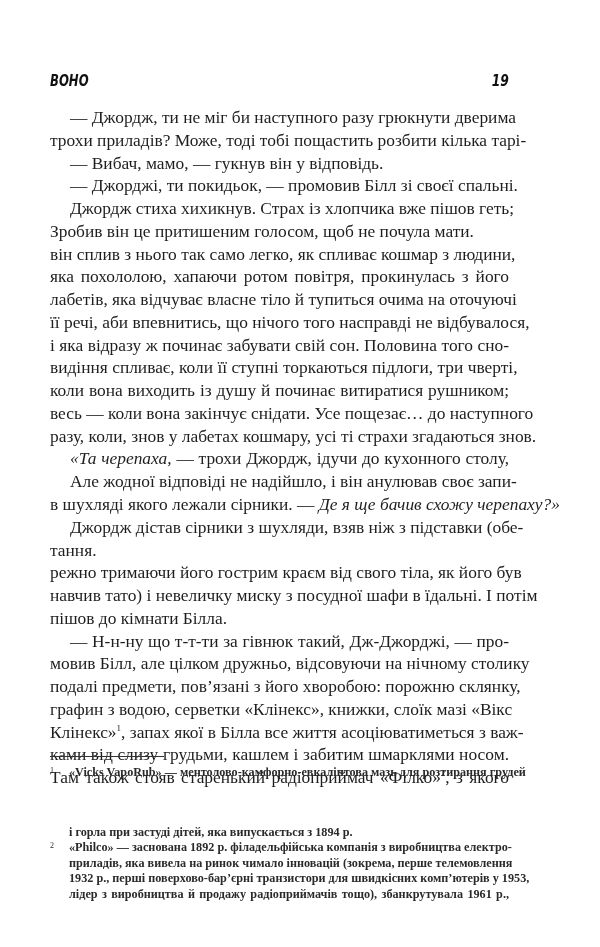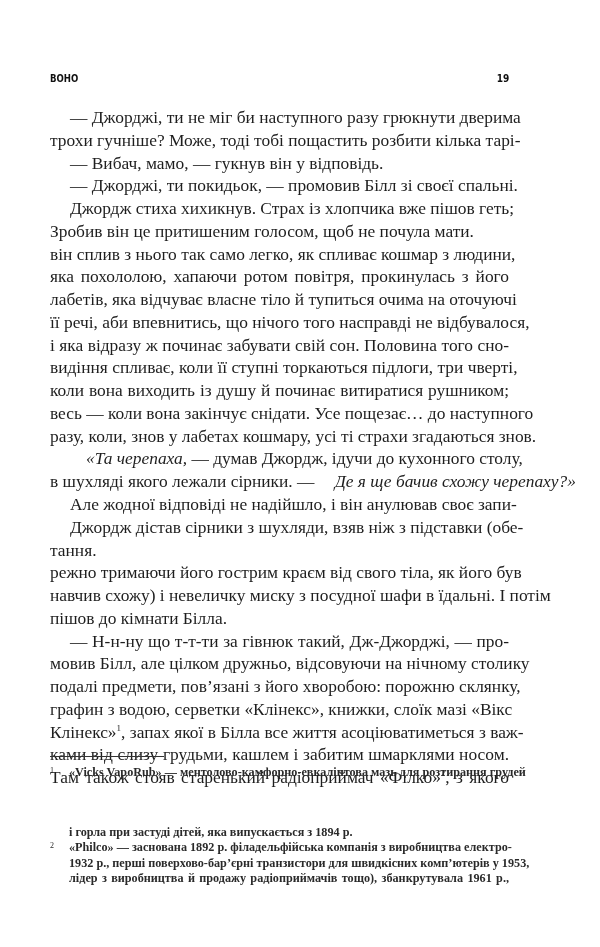--- a/index.html
+++ b/index.html
@@ -3,36 +3,36 @@
   <meta charset="utf-8">
   <style>
     html, body { margin: 0; padding: 0; }
     body {
       width: 600px; height: 947px; background: #ffffff; position: relative; overflow: hidden;
       color: #1c1c1c;
     }
     .page { position: absolute; left: 0; top: 0; width: 600px; height: 947px; }
     .running-head {
       position: absolute; top: 72px; left: 50px; width: 459px; height: 22px;
-      font-family: "DejaVu Sans", sans-serif; font-weight: bold; font-size: 11px;
-      letter-spacing: 0px; color: #111;
+      font-family: "DejaVu Sans", sans-serif; font-weight: bold; font-size: 15px;
+      letter-spacing: 0px; color: #111; font-style: italic;
     }
     .running-head .title { position: absolute; left: 0; top: 0; transform: scaleX(0.78); transform-origin: left top; }
     .running-head .folio { position: absolute; right: 0; top: 0; transform: scaleX(0.82); transform-origin: right top; }
     .body-text {
       position: absolute; left: 50px; top: 106px; width: 459px;
       font-family: "Liberation Serif", serif; font-size: 17.4px; line-height: 22.78px; color: #1e1e1e;
     }
     .ln {
       display: block; height: 22.78px; white-space: nowrap; text-align: justify; text-align-last: justify;
       overflow: visible;
     }
     .ln.last { text-align-last: left; }
     .ln.indent { padding-left: 20px; }
-    .ln i, .it { font-style: italic; margin-left: 16px; }
+    .ln i, .it { font-style: italic; }
     sup { font-size: 9px; line-height: 0; vertical-align: 7px; }
     .fn-rule {
       position: absolute; left: 50px; top: 756px; width: 114px; height: 1px; background: #333;
     }
     .footnotes {
       position: absolute; left: 50px; top: 765px; width: 459px;
       font-family: "Liberation Serif", serif; font-size: 12.2px; line-height: 15.6px; color: #2a2a2a;
     }
     .fn { position: relative; padding-left: 19px; }
     .fn .num { position: absolute; left: 0; top: -2px; font-size: 8px; }
@@ -43,42 +43,42 @@
 <body>
 
 <div class="page">
 
   <div class="running-head">
     <span class="title">ВОНО</span>
     <span class="folio">19</span>
   </div>
 
   <div class="body-text">
-    <span class="ln indent">— Джорджі, ти не міг би наступного разу грюкнути дверима</span>
-    <span class="ln">трохи гучніше? Може, тоді тобі пощастить розбити кілька тарі-</span>
+    <span class="ln indent">— Джордж, ти не міг би наступного разу грюкнути дверима</span>
+    <span class="ln">трохи приладів? Може, тоді тобі пощастить розбити кілька тарі-</span>
     <span class="ln indent last">— Вибач, мамо, — гукнув він у відповідь.</span>
     <span class="ln indent">— Джорджі, ти покидьок, — промовив Білл зі своєї спальні.</span>
     <span class="ln indent">Джордж стиха хихикнув. Страх із хлопчика вже пішов геть;</span>
     <span class="ln last">Зробив він це притишеним голосом, щоб не почула мати.</span>
     <span class="ln">він сплив з нього так само легко, як спливає кошмар з людини,</span>
     <span class="ln">яка похололою, хапаючи ротом повітря, прокинулась з його</span>
     <span class="ln">лабетів, яка відчуває власне тіло й тупиться очима на оточуючі</span>
     <span class="ln">її речі, аби впевнитись, що нічого того насправді не відбувалося,</span>
     <span class="ln">і яка відразу ж починає забувати свій сон. Половина того сно-</span>
     <span class="ln">видіння спливає, коли її ступні торкаються підлоги, три чверті,</span>
     <span class="ln">коли вона виходить із душу й починає витиратися рушником;</span>
     <span class="ln">весь — коли вона закінчує снідати. Усе пощезає… до наступного</span>
     <span class="ln">разу, коли, знов у лабетах кошмару, усі ті страхи згадаються знов.</span>
-    <span class="ln indent"><i>«Та черепаха,</i><span> — думав Джордж, ідучи до кухонного столу,</span></span>
+    <span class="ln indent"><i>«Та черепаха,</i><span> — трохи Джордж, ідучи до кухонного столу,</span></span>
+    <span class="ln indent">Але жодної відповіді не надійшло, і він анулював своє запи-</span>
     <span class="ln"><span>в шухляді якого лежали сірники. — </span><i>Де я ще бачив схожу черепаху?»</i></span>
-    <span class="ln indent">Але жодної відповіді не надійшло, і він анулював своє запи-</span>
     <span class="ln indent">Джордж дістав сірники з шухляди, взяв ніж з підставки (обе-</span>
     <span class="ln last">тання.</span>
     <span class="ln">режно тримаючи його гострим краєм від свого тіла, як його був</span>
-    <span class="ln">навчив схожу) і невеличку миску з посудної шафи в їдальні. І потім</span>
+    <span class="ln">навчив тато) і невеличку миску з посудної шафи в їдальні. І потім</span>
     <span class="ln last">пішов до кімнати Білла.</span>
     <span class="ln indent">— Н-н-ну що т-т-ти за гівнюк такий, Дж-Джорджі, — про-</span>
     <span class="ln">мовив Білл, але цілком дружньо, відсовуючи на нічному столику</span>
     <span class="ln">подалі предмети, пов’язані з його хворобою: порожню склянку,</span>
     <span class="ln">графин з водою, серветки «Клінекс», книжки, слоїк мазі «Вікс</span>
     <span class="ln"><span>Клінекс»</span><sup>1</sup><span>, запах якої в Білла все життя асоціюватиметься з важ-</span></span>
     <span class="ln">ками від слизу грудьми, кашлем і забитим шмарклями носом.</span>
     <span class="ln"><span>Там також стояв старенький радіоприймач «Філко»</span><sup>2</sup><span>, з якого</span></span>
   </div>
 
@@ -86,18 +86,19 @@
 
   <div class="footnotes">
     <div class="fn">
       <span class="num">1</span>
       <span class="fl">«Vicks VapoRub» — ментолово-камфорно-евкаліптова мазь для розтирання грудей</span>
       <span class="fl last">і горла при застуді дітей, яка випускається з 1894 р.</span>
     </div>
     <div class="fn">
       <span class="num">2</span>
       <span class="fl">«Philco» — заснована 1892 р. філадельфійська компанія з виробництва електро-</span>
+      <span class="fl">приладів, яка вивела на ринок чимало інновацій (зокрема, перше телемовлення</span>
       <span class="fl">1932 р., перші поверхово-бар’єрні транзистори для швидкісних комп’ютерів у 1953,</span>
       <span class="fl">лідер з виробництва й продажу радіоприймачів тощо), збанкрутувала 1961 р.,</span>
     </div>
   </div>
 
 </div>
 
 </body></html>

